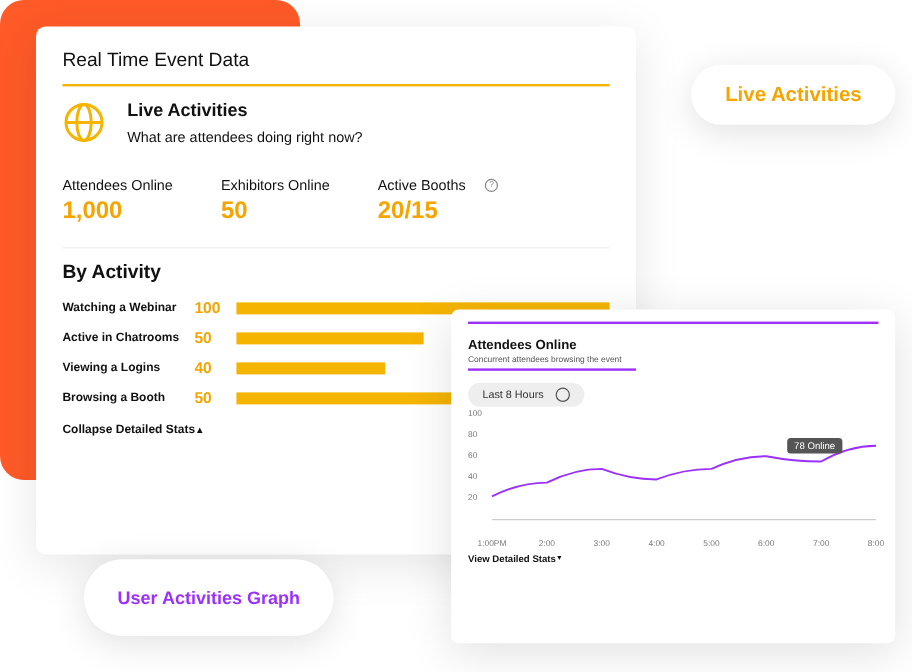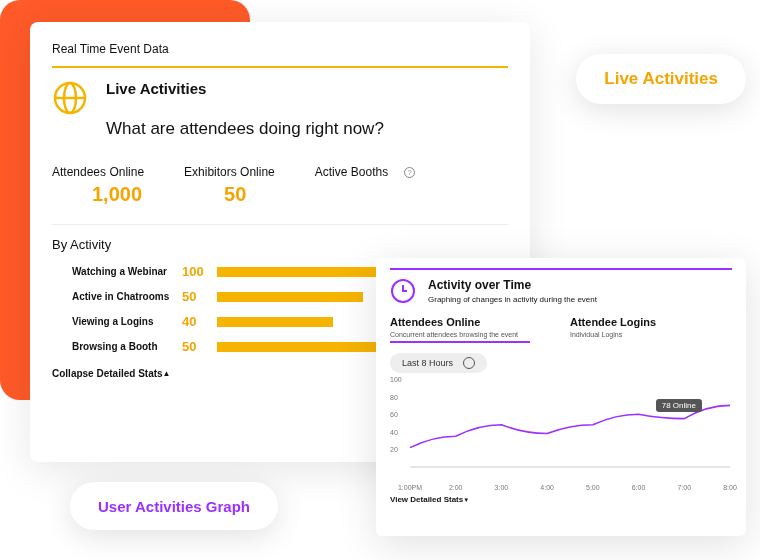--- a/index.html
+++ b/index.html
@@ -1,42 +1,42 @@
 <!DOCTYPE html>
 <html><head>
 <meta charset="utf-8">
 <style>
   * { box-sizing: border-box; margin: 0; padding: 0; }
   body { font-family: -apple-system, Helvetica, Arial, sans-serif; width: 760px; height: 560px; background: #fff; position: relative; overflow: hidden; }
   .orange-bg { position: absolute; top: 0; left: 0; width: 250px; height: 400px; background: #ff5a28; border-radius: 20px; }
   .dots { position: absolute; right: 10px; bottom: 30px; width: 180px; height: 220px; background-image: radial-gradient(circle, #ff5a28 2px, transparent 2px); background-size: 22px 22px; }
   .main-card { position: absolute; top: 22px; left: 30px; width: 500px; height: 440px; background: #fff; border-radius: 8px; box-shadow: 0 8px 40px rgba(0,0,0,0.1); padding: 20px 22px; }
-  .main-title { font-size: 12px; font-weight: 500; color: #111; }
+  .main-title { font-size: 16px; font-weight: 500; color: #111; }
   .hr { height: 2px; background: #f5b400; margin: 10px 0 12px; }
   .live-head { display: flex; align-items: flex-start; gap: 18px; }
   .globe { color: #f5b400; flex-shrink: 0; }
   .live-title { font-size: 15px; font-weight: 700; color: #111; }
-  .live-sub { font-size: 17px; color: #111; margin-top: 22px; }
+  .live-sub { font-size: 12px; color: #111; margin-top: 6px; }
   .stats { display: flex; gap: 40px; margin-top: 26px; }
   .stat-label { font-size: 12px; color: #111; }
-  .stat-value { font-size: 20px; font-weight: 700; color: #f5a400; margin-top: 4px; margin-left: 40px; }
+  .stat-value { font-size: 20px; font-weight: 700; color: #f5a400; margin-top: 4px; }
   .stat-lab-row { display: flex; align-items: center; gap: 16px; }
   .help-icon { width: 11px; height: 11px; border: 1px solid #888; border-radius: 50%; display: inline-flex; align-items: center; justify-content: center; font-size: 7px; color: #888; }
   .divider { height: 1px; background: #eee; margin: 18px 0 12px; }
-  .by-act { font-size: 13px; font-weight: 400; color: #111; margin-bottom: 12px; }
+  .by-act { font-size: 16px; font-weight: 700; color: #111; margin-bottom: 12px; }
   .act-row { display: flex; align-items: center; margin-bottom: 10px; font-size: 10px; }
-  .act-name { width: 110px; color: #111; font-weight: 600; margin-left: 20px; }
+  .act-name { width: 110px; color: #111; font-weight: 600; }
   .act-val { width: 35px; font-size: 13px; font-weight: 700; color: #f5a400; }
   .act-bar-wrap { flex: 1; height: 10px; }
   .act-bar { height: 10px; background: #f5b400; }
   .collapse { font-size: 10px; font-weight: 700; color: #111; margin-top: 14px; display: flex; align-items: center; }
   .chev-up { font-size: 8px; }
   .pill { position: absolute; background: #fff; border-radius: 999px; box-shadow: 0 6px 30px rgba(0,0,0,0.12); display: flex; align-items: center; justify-content: center; padding: 0 28px; }
   .pill-la { top: 54px; right: 14px; height: 50px; font-size: 17px; font-weight: 700; color: #f5a400; }
-  .pill-uag { bottom: 30px; left: 70px; height: 48px; font-size: 15px; font-weight: 700; color: #9b30ff; }
+  .pill-uag { bottom: 30px; left: 70px; height: 64px; font-size: 15px; font-weight: 700; color: #9b30ff; }
   .aot-card { position: absolute; top: 258px; right: 14px; width: 370px; height: 278px; background: #fff; border-radius: 6px; box-shadow: 0 8px 40px rgba(0,0,0,0.12); padding: 10px 14px; }
   .aot-hr { height: 2px; background: #9b30ff; margin-bottom: 8px; }
   .aot-head { display: flex; align-items: flex-start; gap: 12px; }
   .clock { color: #9b30ff; }
   .aot-title { font-size: 12px; font-weight: 700; color: #111; }
   .aot-sub { font-size: 8px; color: #111; margin-top: 3px; }
   .aot-cols { display: flex; margin-top: 12px; gap: 40px; }
   .aot-col-t { font-size: 11px; font-weight: 700; color: #111; }
   .aot-col-s { font-size: 7px; color: #555; margin-top: 3px; }
   .underline { height: 2px; background: #9b30ff; width: 140px; margin-top: 3px; }
@@ -76,20 +76,21 @@
     </div>
     <div>
       <div class="stat-label">Exhibitors Online</div>
       <div class="stat-value">50</div>
     </div>
     <div>
       <div class="stat-lab-row">
         <div class="stat-label">Active Booths</div>
         <span class="help-icon">?</span>
       </div>
+      <div class="stat-value">20/15</div>
     </div>
   </div>
   <div class="divider"></div>
   <div class="by-act">By Activity</div>
   <div id="acts">
       <div class="act-row">
         <div class="act-name">Watching a Webinar</div>
         <div class="act-val">100</div>
         <div class="act-bar-wrap">
           <div class="act-bar" style="width:100%"></div>
@@ -122,39 +123,25 @@
     <span class="chev-up">▲</span>
   </div>
 </div>
 
 <div class="pill pill-la">
   <span>Live Activities</span>
 </div>
 
 <div class="aot-card">
   <div class="aot-hr"></div>
-  <div class="aot-head">
-    <svg class="clock" width="26" height="26" viewBox="0 0 26 26" fill="none" stroke="currentColor" stroke-width="2">
-      <circle cx="13" cy="13" r="11"></circle>
-      <path d="M13 7 L13 13 L17 13"></path>
-    </svg>
-    <div>
-      <div class="aot-title">Activity over Time</div>
-      <div class="aot-sub">Graphing of changes in activity during the event</div>
-    </div>
-  </div>
   <div class="aot-cols">
     <div>
       <div class="aot-col-t">Attendees Online</div>
       <div class="aot-col-s">Concurrent attendees browsing the event</div>
       <div class="underline"></div>
-    </div>
-    <div>
-      <div class="aot-col-t">Attendee Logins</div>
-      <div class="aot-col-s">Individual Logins</div>
     </div>
   </div>
   <div class="time-pill">
     <span>Last 8 Hours</span>
     <span class="mini-clock"></span>
   </div>
   <div class="chart" id="chart">
       <div class="ytick" style="top: 70.4px;">20</div>
       <div class="ytick" style="top: 52.8px;">40</div>
       <div class="ytick" style="top: 35.2px;">60</div>

